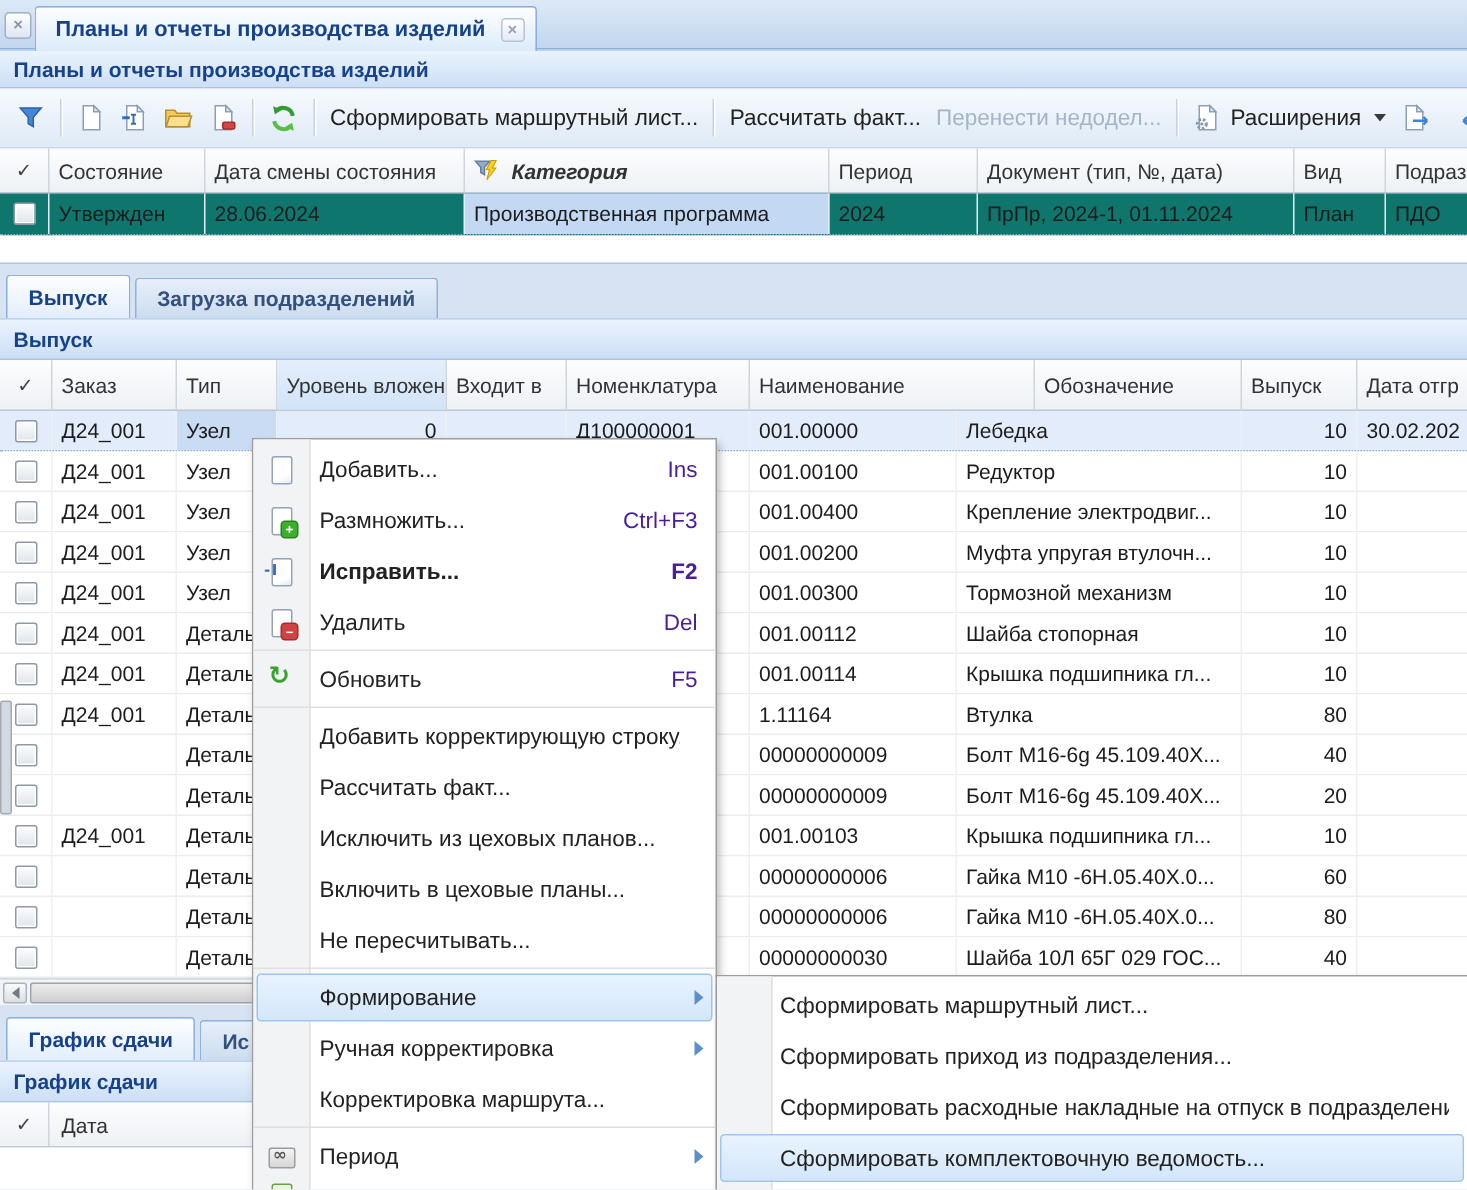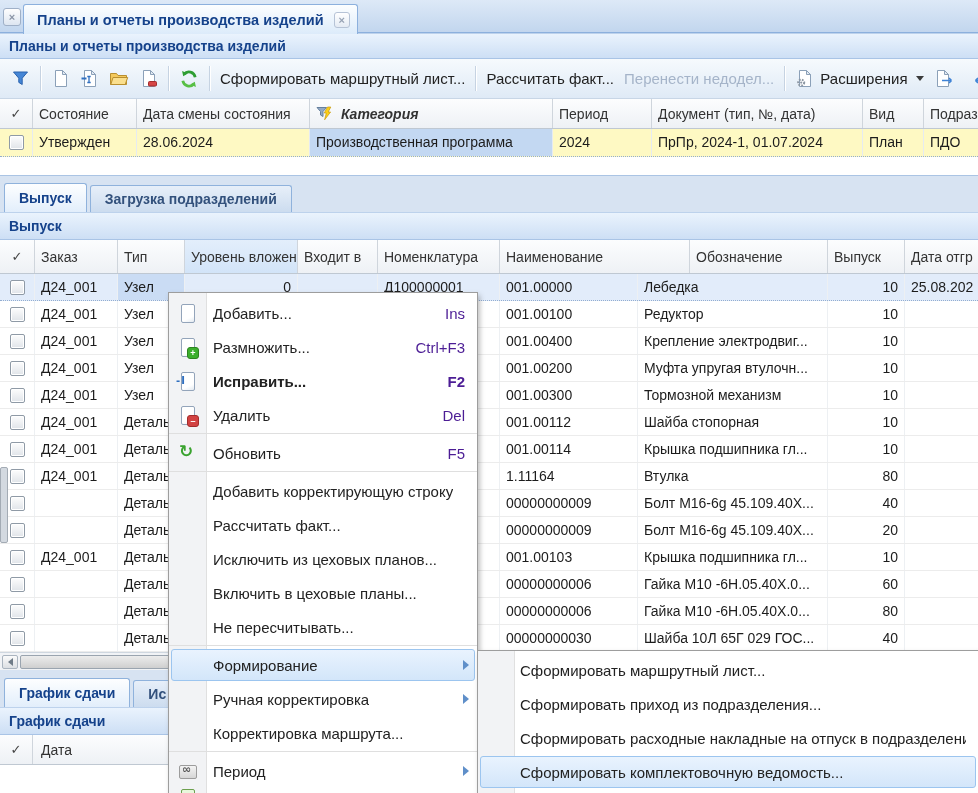--- a/index.html
+++ b/index.html
@@ -56,21 +56,21 @@
     white-space:nowrap; overflow:hidden; }
   .hc.center { justify-content:center; padding:0; }
   .hc.sorted { background:linear-gradient(#e3eefb,#d2e4f8); }
   .hc.cat { font-weight:bold; font-style:italic; gap:8px; }
   .g1.k0{width:33px}.g1.k1{width:104px}.g1.k2{width:173px}.g1.k3{width:243px}
   .g1.k4{width:99px}.g1.k5{width:211px}.g1.k6{width:61px}.g1.k7{width:54px;border-right:none}
   .g2.k0{width:35px}.g2.k1{width:83px}.g2.k2{width:67px}.g2.k3{width:113px}.g2.k4{width:80px}
   .g2.k5{width:122px}.g2.k6{width:138px}.g2.k7{width:190px}.g2.k8{width:77px}.g2.k9{width:73px;border-right:none}
   .g3.k0{width:33px}.g3.k1{flex:1;border-right:none;padding-left:8px}
   #g1row { position:absolute; left:0; top:129px; width:978px; height:28px; display:flex;
-    background:#fef9c3; border-bottom:1px dotted #93add0; }
+    background:#0f766e; border-bottom:1px dotted #93add0; }
   #g2body { position:absolute; left:0; top:274px; width:978px; height:378px; background:#fff; overflow:hidden; }
   #g3body { position:absolute; left:0; top:765px; width:978px; height:28px; background:#fff; }
   .drow { display:flex; height:27px; border-bottom:1px solid #ececec; background:#fff; }
   .drow.sel { background:#e2ecfa; border-bottom:1px dotted #93add0; }
   .drow.sel .k2 { background:#cadcf4; }
   .dc { flex:none; padding:0 6px; border-right:1px solid #edf0f3; font-size:14px;
     color:#1c1c1c; white-space:nowrap; overflow:hidden; line-height:26px; }
   #g1row .dc { line-height:27px; border-right-color:#e6ebf1; }
   .dc.num { text-align:right; }
   .dc.chk, .hc.chk { display:flex; align-items:center; justify-content:center; padding:0; }
@@ -290,21 +290,21 @@
   </div>
 
   <div id="g1row">
     <div class="dc g1 k0 chk">
         <span class="cb"></span>
       </div>
     <div class="dc g1 k1">Утвержден</div>
     <div class="dc g1 k2">28.06.2024</div>
     <div class="dc g1 k3 catcell">Производственная программа</div>
     <div class="dc g1 k4">2024</div>
-    <div class="dc g1 k5">ПрПр, 2024-1, 01.07.2024</div>
+    <div class="dc g1 k5">ПрПр, 2024-1, 01.11.2024</div>
     <div class="dc g1 k6">План</div>
     <div class="dc g1 k7">ПДО</div>
   </div>
   <div id="p1rest"></div>
 
   <div class="tabstrip" id="tabs2">
     <div class="tab active">Выпуск</div>
     <div class="tab inactive">Загрузка подразделений</div>
   </div>
   <div class="phead" id="p2head">
@@ -333,21 +333,21 @@
           <span class="cb"></span>
         </div>
         <div class="dc g2 k1">Д24_001</div>
         <div class="dc g2 k2">Узел</div>
         <div class="dc g2 k3 num">0</div>
         <div class="dc g2 k4"></div>
         <div class="dc g2 k5">Д100000001</div>
         <div class="dc g2 k6">001.00000</div>
         <div class="dc g2 k7">Лебедка</div>
         <div class="dc g2 k8 num">10</div>
-        <div class="dc g2 k9">25.08.202</div>
+        <div class="dc g2 k9">30.02.202</div>
       </div>
 
       <div class="drow">
         <div class="dc g2 k0 chk">
           <span class="cb"></span>
         </div>
         <div class="dc g2 k1">Д24_001</div>
         <div class="dc g2 k2">Узел</div>
         <div class="dc g2 k3 num"></div>
         <div class="dc g2 k4"></div>

